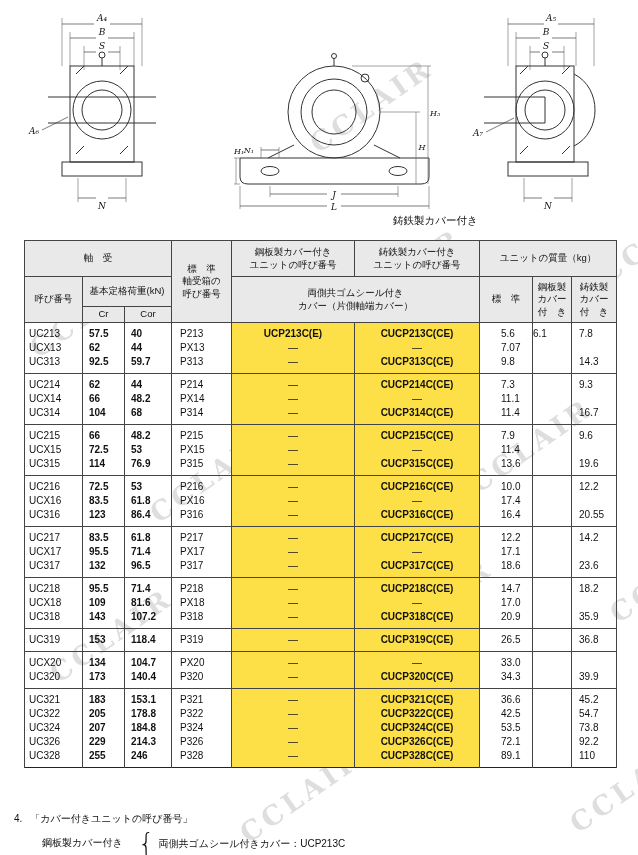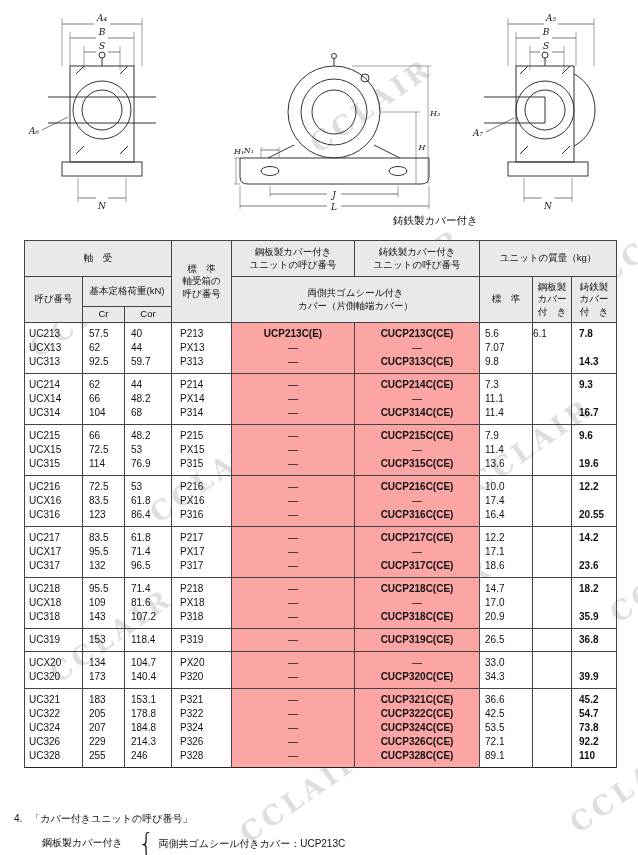--- a/index.html
+++ b/index.html
@@ -30,28 +30,28 @@
   th.pre { white-space:pre-line; }
   thead tr:nth-child(1){ height:36px; }
   thead tr:nth-child(2){ height:30px; }
   thead tr:nth-child(3){ height:16px; }
   td { border-left:1px solid #444; border-right:1px solid #444; line-height:14px;
        height:14px; vertical-align:middle; overflow:hidden; white-space:nowrap; }
   tbody.grp { border-top:1px solid #444; }
   tbody.grp tr:first-child td { padding-top:4px; height:18px; }
   tbody.grp tr:last-child td { padding-bottom:4px; height:18px; }
   td.c0 { padding-left:4px; }
-  td.c1, td.c2 { padding-left:6px; }
+  td.c1, td.c2 { padding-left:6px;font-weight:bold; }
   td.c3 { padding-left:8px; }
   td.c4, td.c5 { text-align:center; }
-  td.shade { background:#fca5a5; }
+  td.shade { background:#fde047; }
   td.bold { font-weight:bold; }
-  td.c6 { padding-left:5px; }
+  td.c6 { padding-left:21px; }
   td.c7 { padding-left:0; }
-  td.c8 { padding-left:7px;font-weight:bold; }
+  td.c8 { padding-left:7px; }
 
   
   .footnote { position:absolute; left:14px; top:764px; font-size:10px; color:#111;margin-top:48px; }
   .fn-title { margin-bottom:4px; }
   .fn-title .num { margin-right:8px; }
   .fn-item { display:flex; align-items:center; margin-left:28px; margin-top:2px; }
   .fn-label { width:96px; }
   .fn-brace { font-size:26px; font-weight:300; line-height:26px; margin-right:4px;
               font-family:"DejaVu Sans", sans-serif; }
   .fn-lines div { line-height:13px; }

